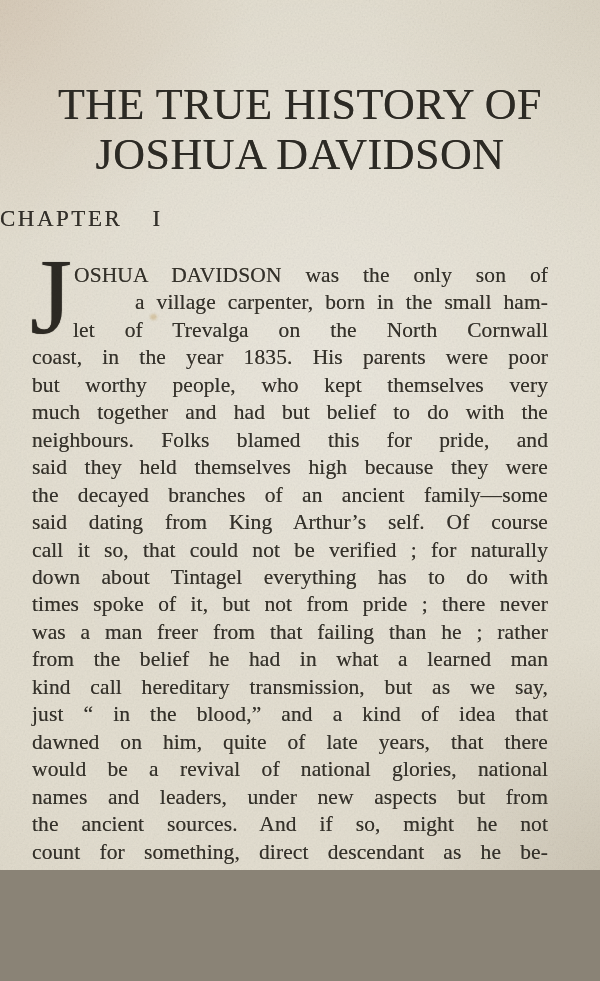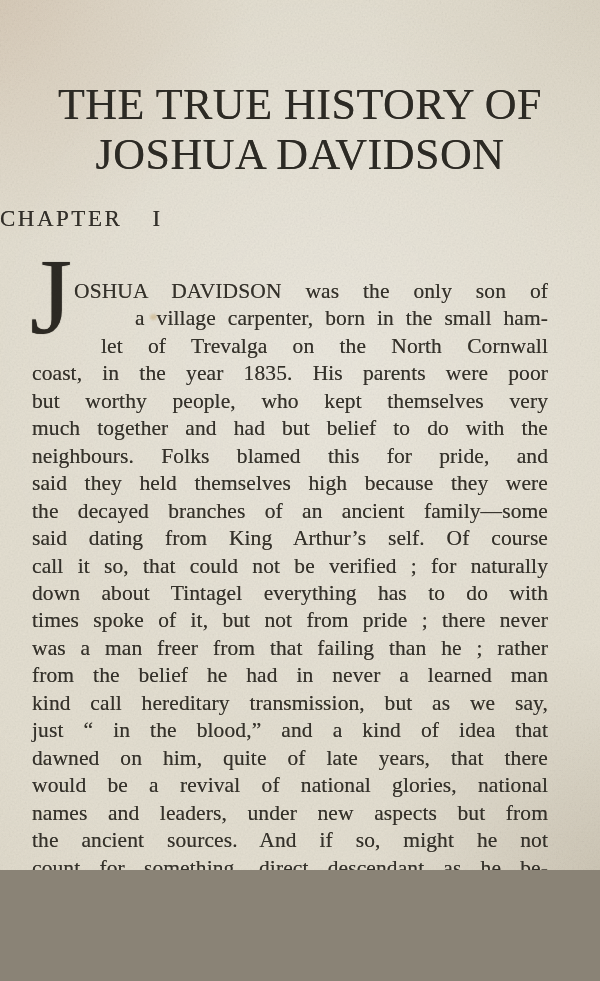--- a/index.html
+++ b/index.html
@@ -62,23 +62,23 @@
     font-size: 21.5px;
     line-height: 27.45px;
     letter-spacing: 0.1px;
     text-shadow: 0 0 0.5px rgba(45,40,34,0.6);
   }
   .line {
     text-align: justify;
     text-align-last: justify;
     white-space: nowrap;
   }
-  .line.indent-1 { margin-left: 42px; margin-top: 16px; }
+  .line.indent-1 { margin-left: 42px; }
   .line.indent-2 { margin-left: 103px; }
-  .line.indent-3 { margin-left: 69px; }
+  .line.indent-3 { margin-left: 41px; }
   .dropcap {
     position: absolute;
     top: 243px;
     left: 30px;
     font-size: 108px;
     line-height: 1;
     color: #2d2a24;
     text-shadow: 0 0 0.8px rgba(45,40,34,0.8);
   }
   .speck {
@@ -121,21 +121,21 @@
     <div class="line">but worthy people, who kept themselves very</div>
     <div class="line">much together and had but belief to do with the</div>
     <div class="line">neighbours. Folks blamed this for pride, and</div>
     <div class="line">said they held themselves high because they were</div>
     <div class="line">the decayed branches of an ancient family—some</div>
     <div class="line">said dating from King Arthur’s self. Of course</div>
     <div class="line">call it so, that could not be verified ; for naturally</div>
     <div class="line">down about Tintagel everything has to do with</div>
     <div class="line">times spoke of it, but not from pride ; there never</div>
     <div class="line">was a man freer from that failing than he ; rather</div>
-    <div class="line">from the belief he had in never a learned man</div>
+    <div class="line">from the belief he had in what a learned man</div>
     <div class="line">kind call hereditary transmission, but as we say,</div>
     <div class="line">just “ in the blood,” and a kind of idea that</div>
     <div class="line">dawned on him, quite of late years, that there</div>
     <div class="line">would be a revival of national glories, national</div>
     <div class="line">names and leaders, under new aspects but from</div>
     <div class="line">the ancient sources. And if so, might he not</div>
     <div class="line">count for something, direct descendant as he be-</div>
   </div>
 
   <div class="speck speck-yellow"></div>

